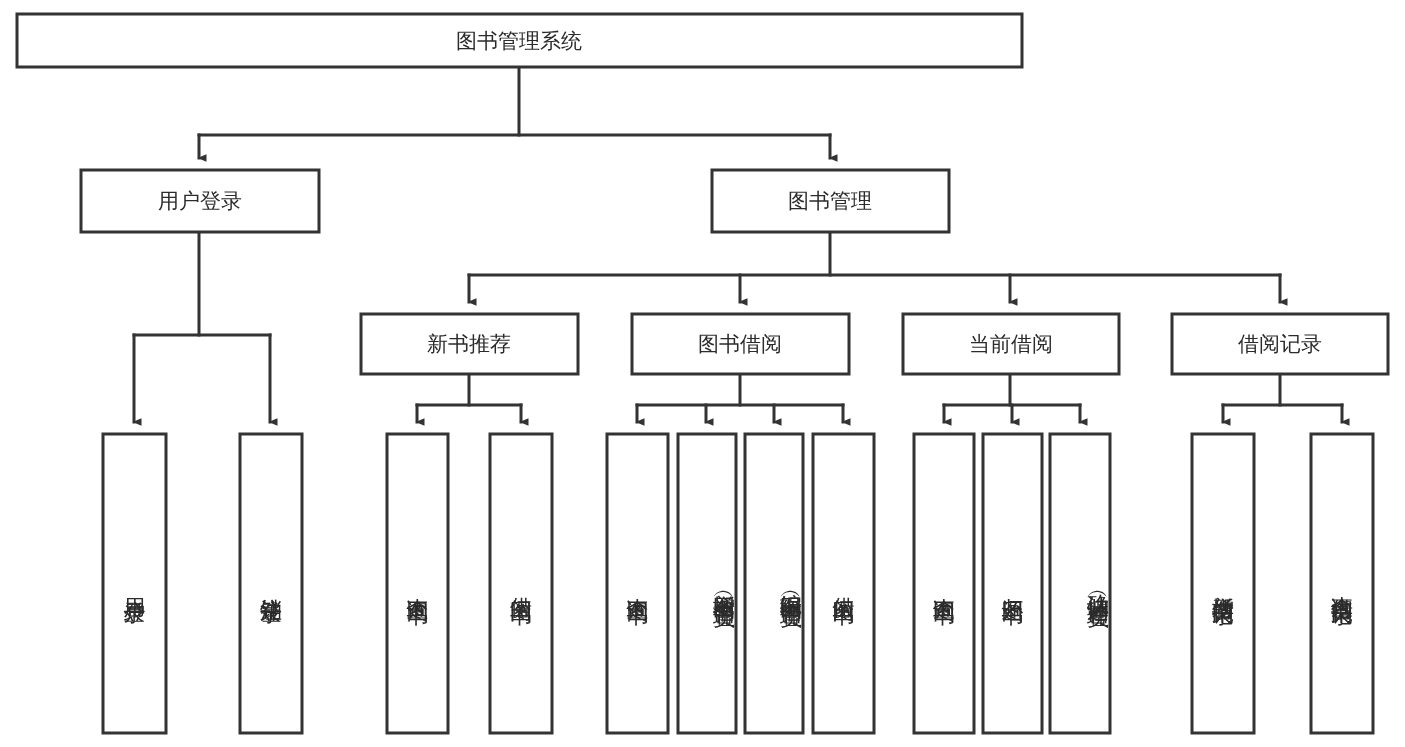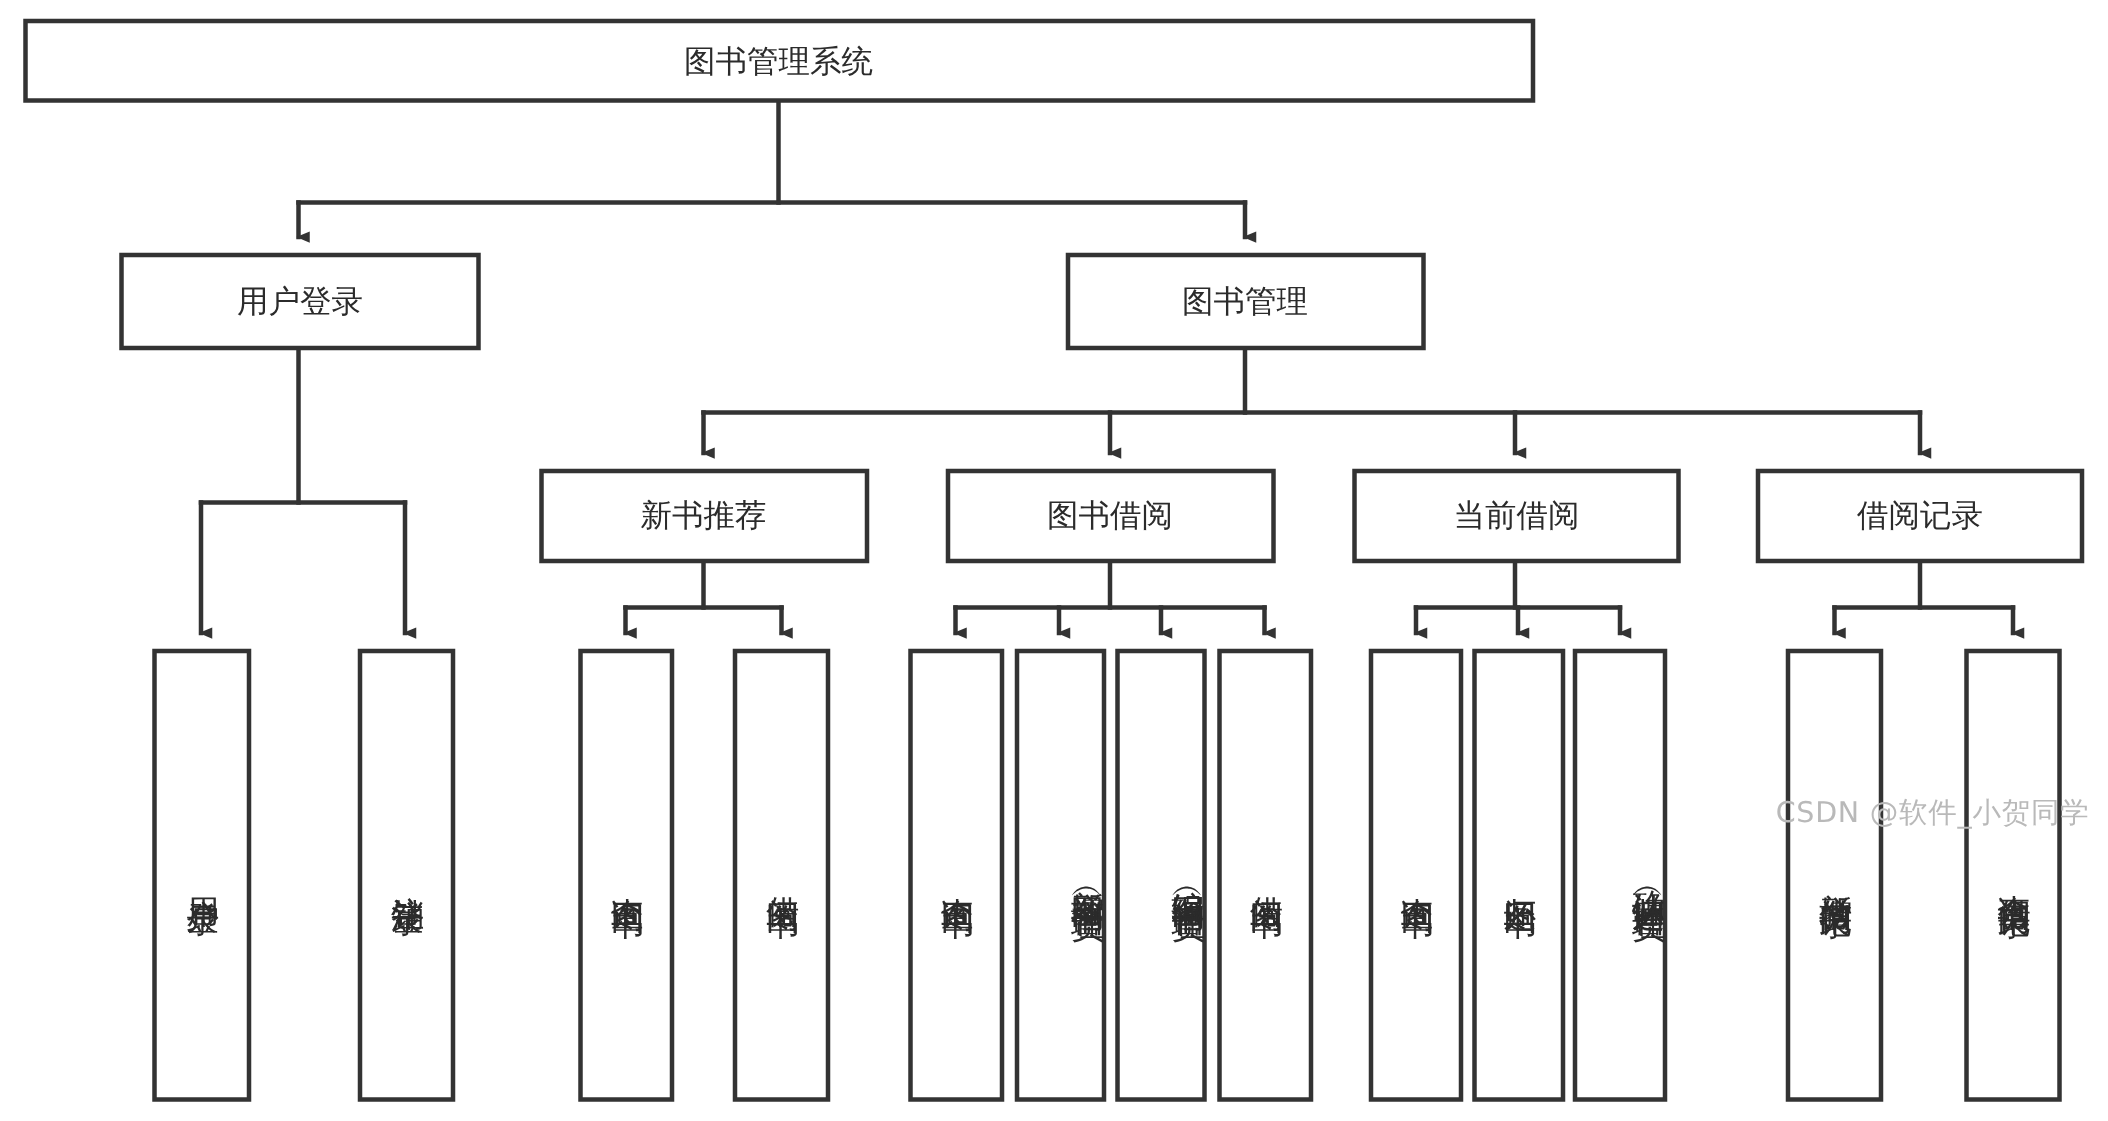--- a/index.html
+++ b/index.html
@@ -198,14 +198,13 @@
   <div class="node-label-v" style="left:607px; top:434px; width:61px; height:299px;">查询图书</div>
   <div class="node-label-v" style="left:678px; top:440px; width:58px; height:290px; align-items:flex-start;">新增图书（管理员）</div>
   <div class="node-label-v" style="left:745px; top:440px; width:58px; height:290px; align-items:flex-start;">编辑图书（管理员）</div>
   <div class="node-label-v" style="left:813px; top:434px; width:61px; height:299px;">借阅图书</div>
   <div class="node-label-v" style="left:914px; top:434px; width:60px; height:299px;">查询图书</div>
   <div class="node-label-v" style="left:983px; top:434px; width:59px; height:299px;">归还图书</div>
   <div class="node-label-v" style="left:1050px; top:440px; width:60px; height:290px; align-items:flex-start;">确认归还（管理员）</div>
   <div class="node-label-v" style="left:1192px; top:434px; width:62px; height:299px;">新增借阅记录</div>
   <div class="node-label-v" style="left:1311px; top:434px; width:62px; height:299px;">查询借阅记录</div>
 
-  <div class="watermark">CSDN @软件_小贺同学</div>
 </div>
 
 </body></html>

